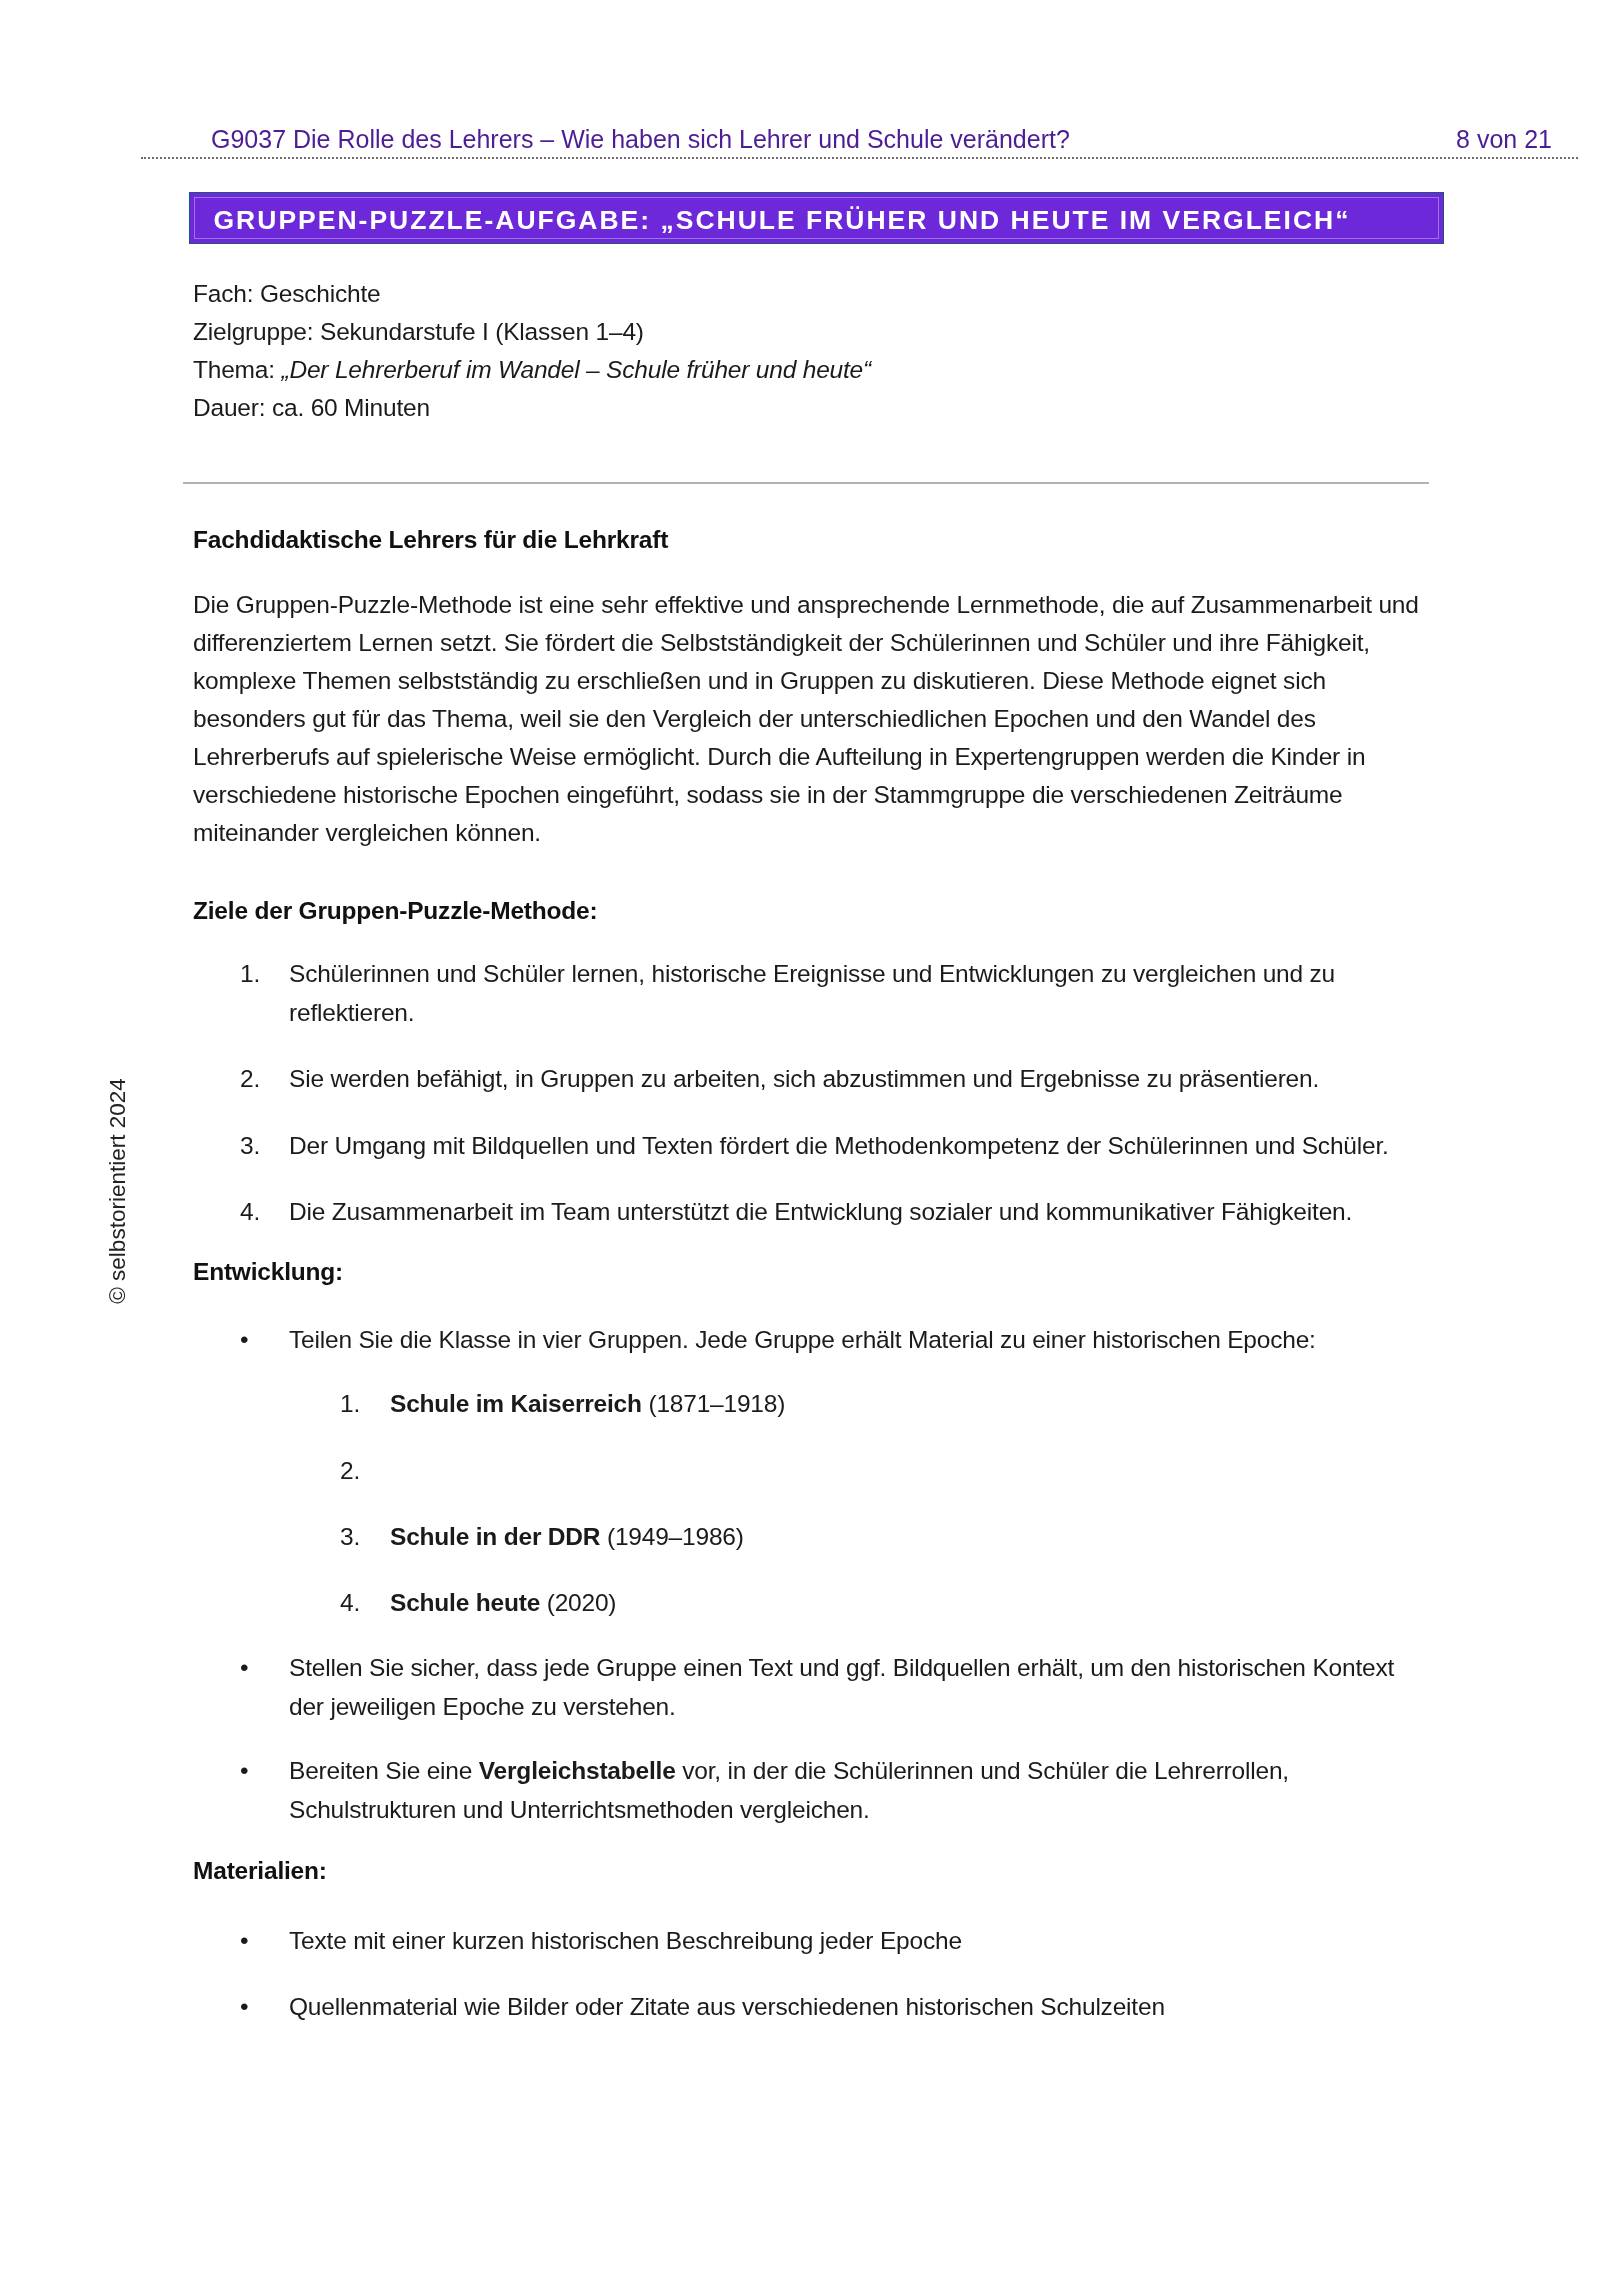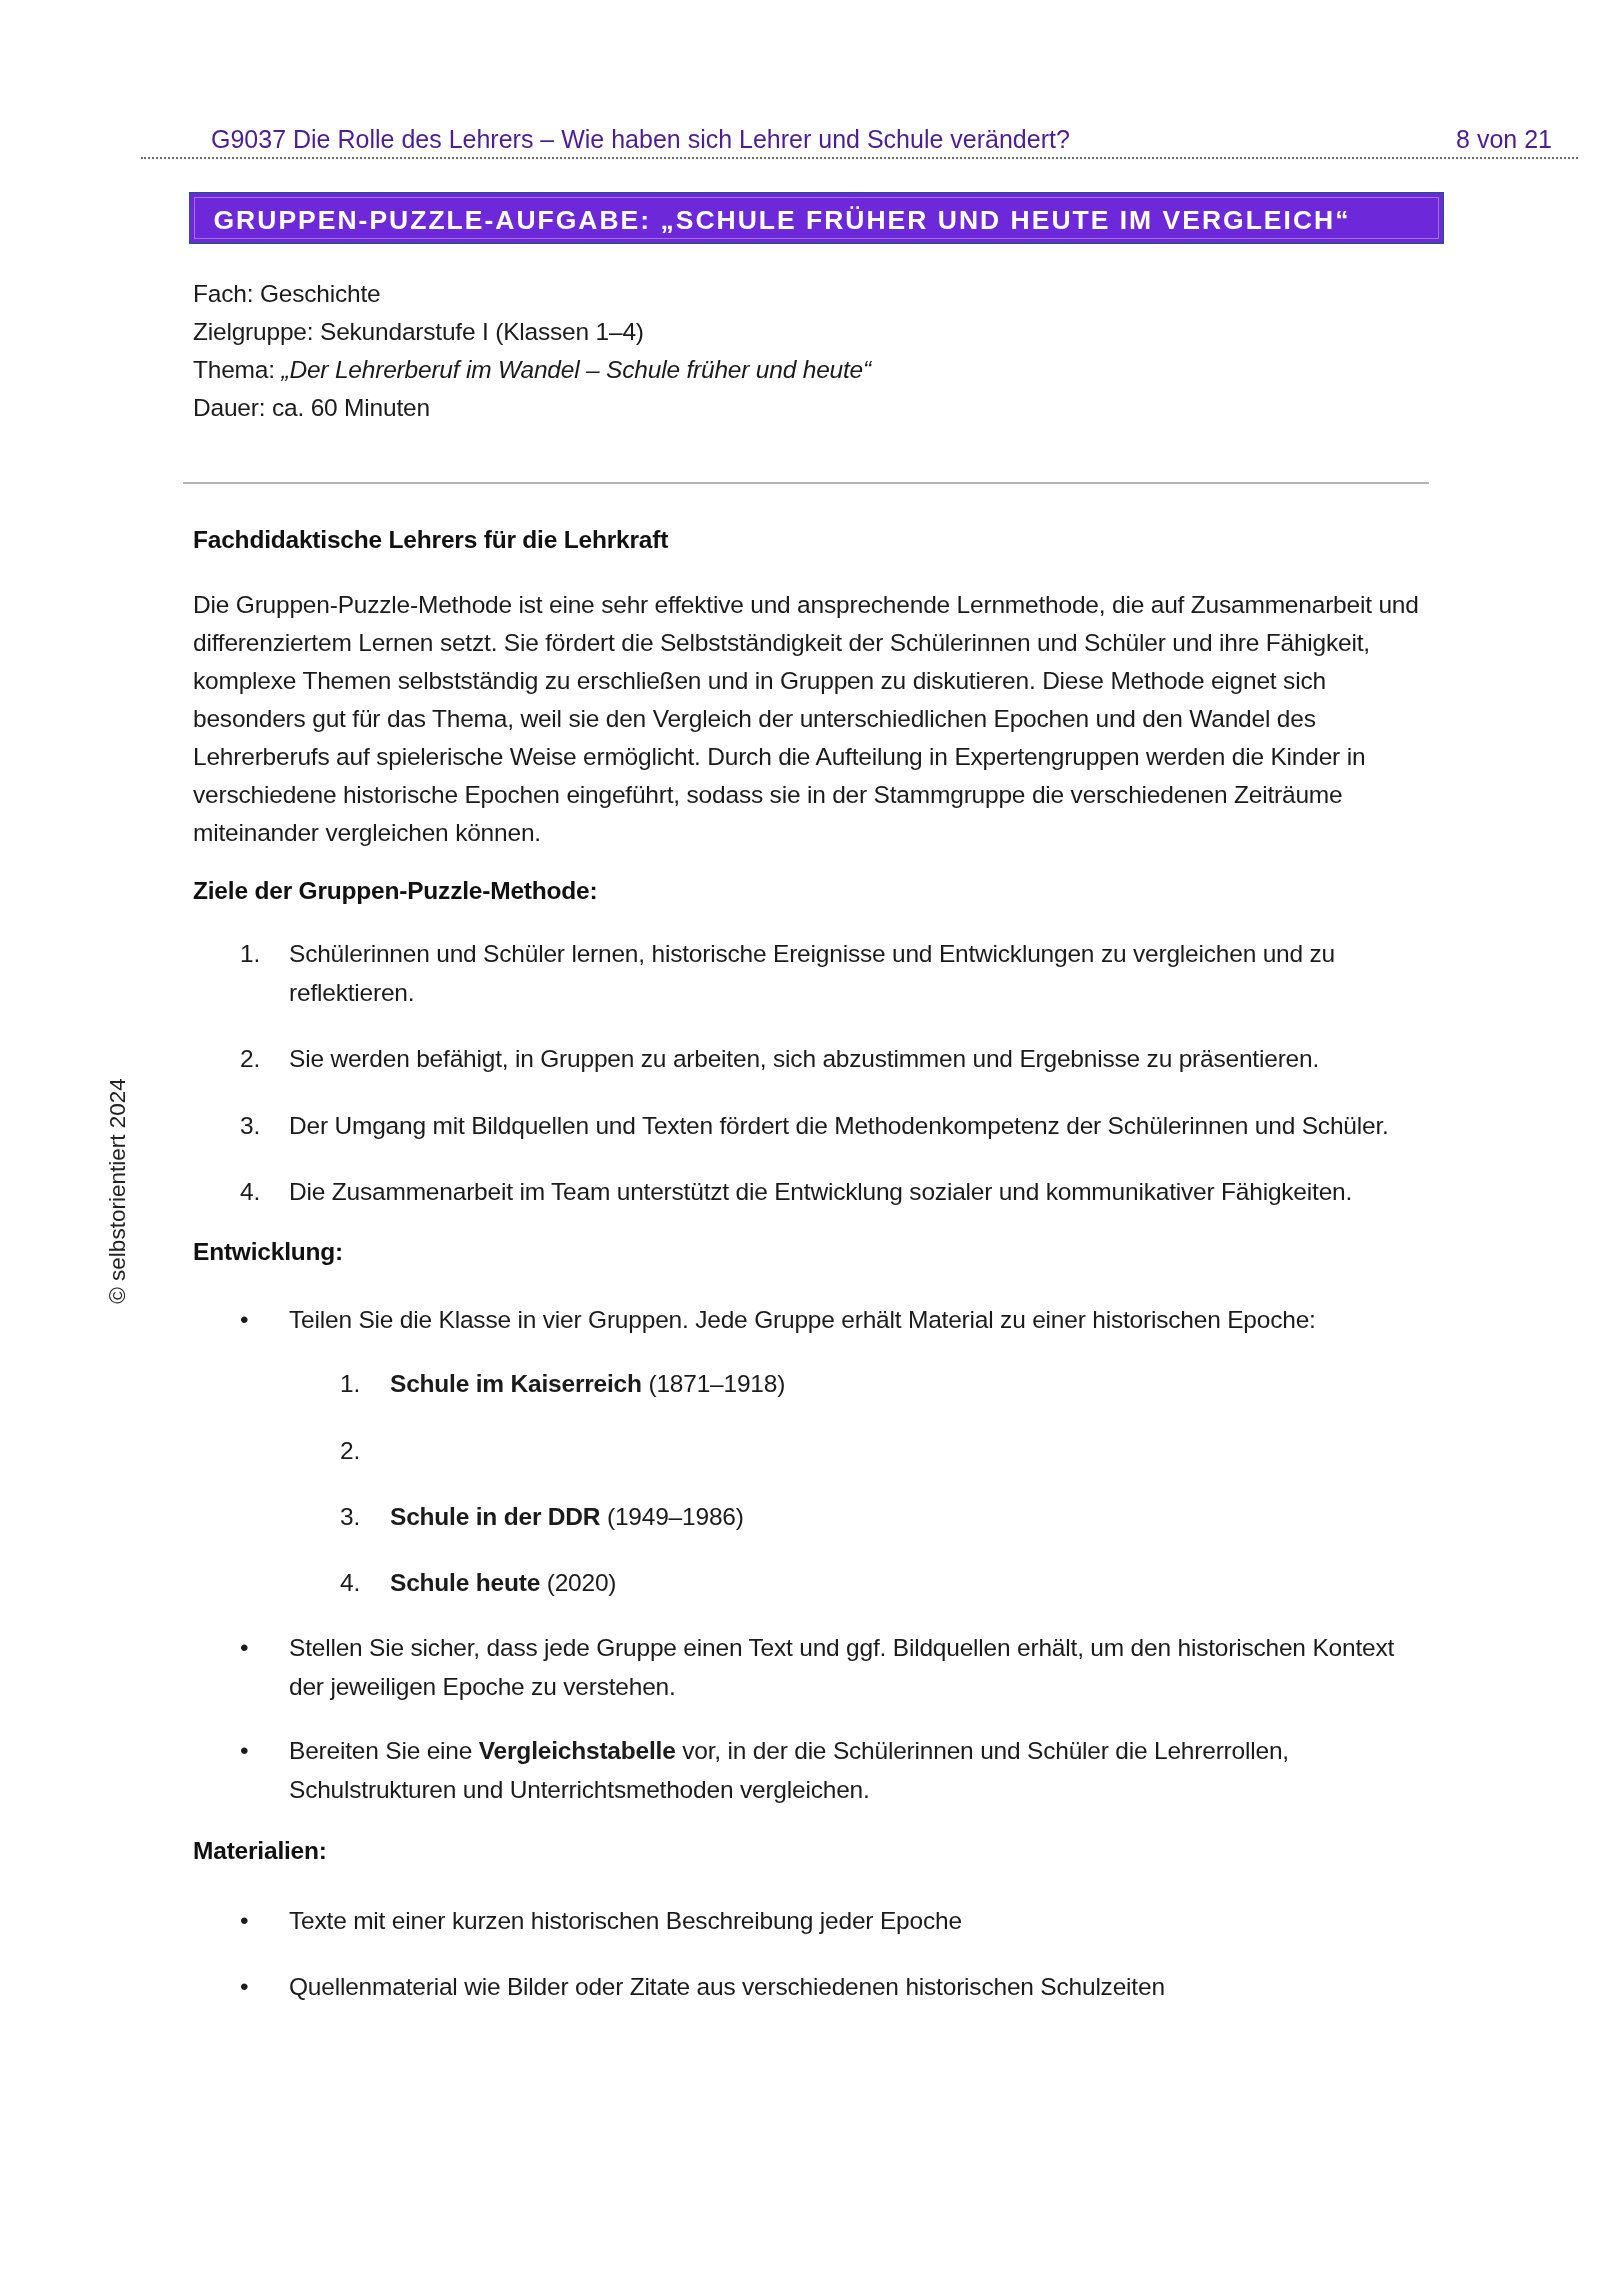--- a/index.html
+++ b/index.html
@@ -53,21 +53,21 @@
   .italic{font-style:italic;}
 
   hr.rule{
     border:none;border-top:2px solid #b3b3b3;
     margin:55px 0 0 -9.8px;width:1246px;
   }
   h3{
     font-size:24.5px;line-height:38px;font-weight:700;margin:0;color:#111;
   }
   .h-hinweise{margin-top:37px;}
-  .h-ziele{margin-top:20px;}
+  .h-ziele{margin-top:40px;}
   .h-vorbereitung{margin-top:21.6px;}
   .h-materialien{margin-top:22.5px;}
 
   p.body-par{margin:27.4px 0 0 0;}
 
   .list{margin-top:23.5px;}
   .list-b1{margin-top:29px;}
   .list-nested{margin-top:25.5px;}
   .list-b2{margin-top:25.5px;}
   .list-b3{margin-top:25.5px;}

